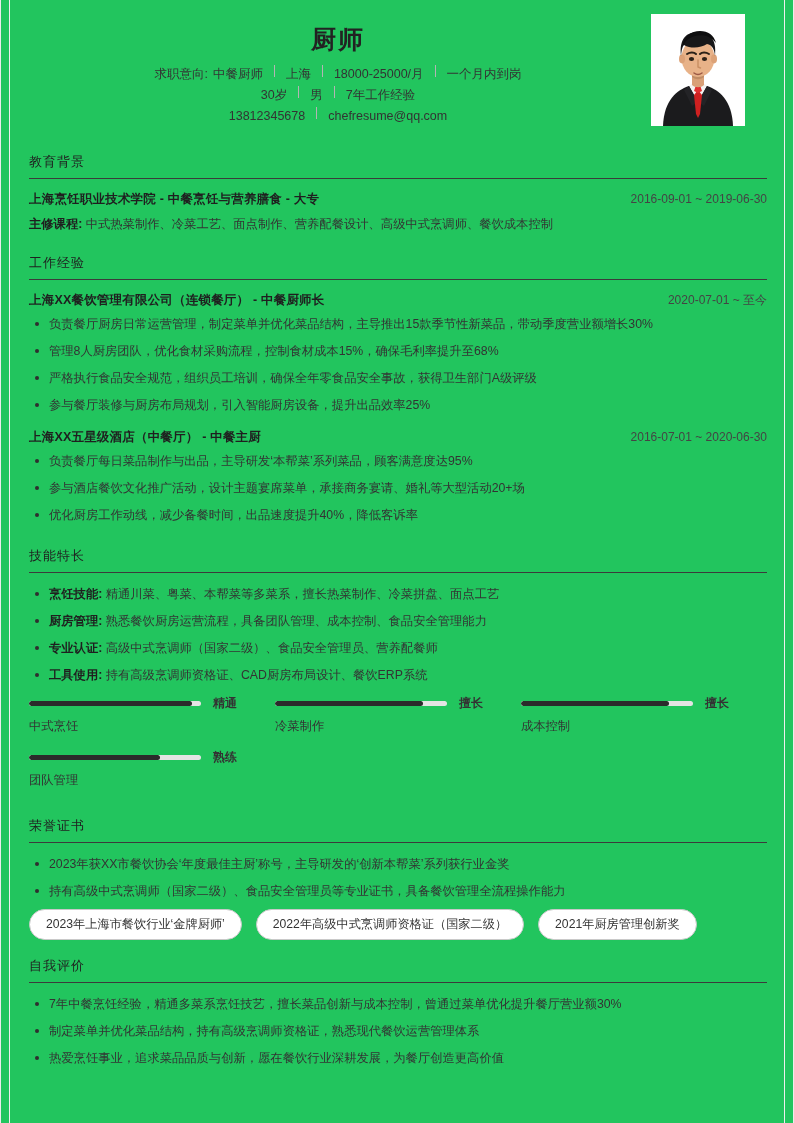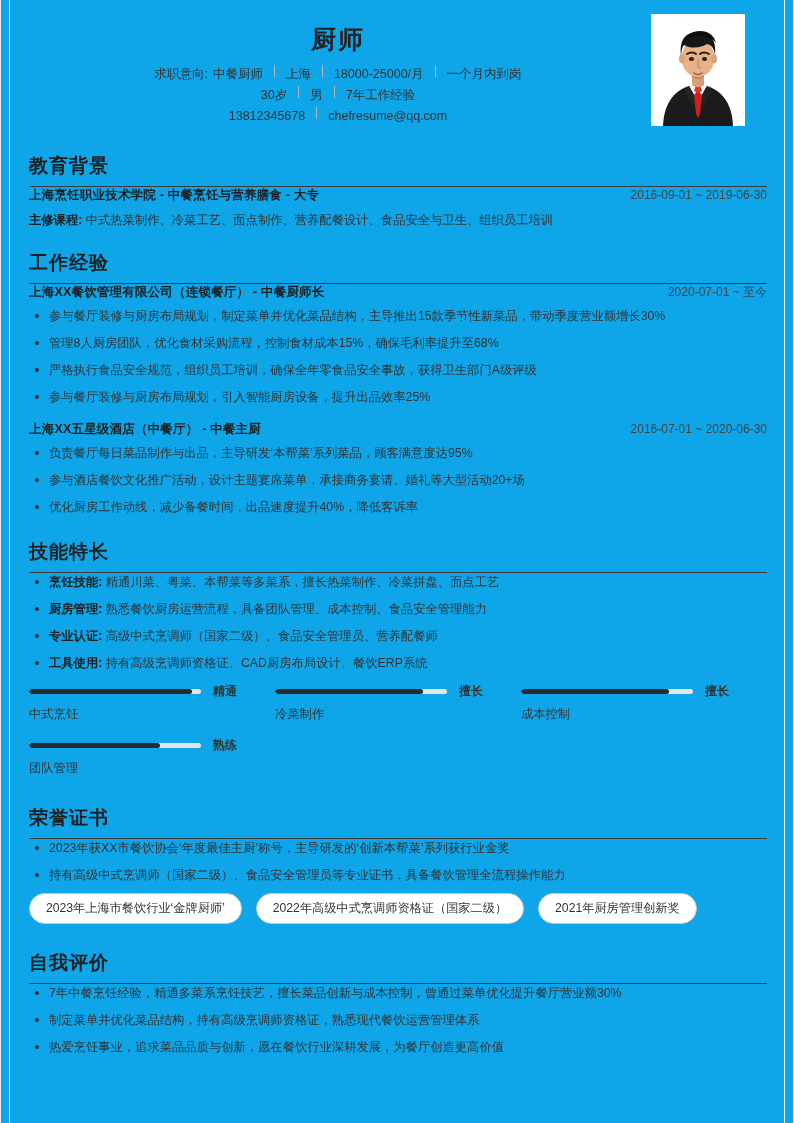--- a/index.html
+++ b/index.html
@@ -8,21 +8,21 @@
     background: #d8d8d8;
   }
   body {
     font-family: "Liberation Sans", "DejaVu Sans", sans-serif;
     -webkit-font-smoothing: antialiased;
   }
   .page {
     position: relative;
     width: 794px;
     height: 1123px;
-    background: #0ea5e9;
+    background: #22c55e;
     overflow: hidden;
     box-sizing: border-box;
     border-left: 1px solid #ececec;
     border-right: 1px solid #ececec;
   }
   .page::before {
     content: "";
     position: absolute;
     left: 8px; top: 0; bottom: 0;
     width: 1px;
@@ -88,26 +88,27 @@
     width: 94px;
     height: 112px;
     overflow: hidden;
     background: #ffffff;
   }
   .avatar svg { display: block; }
 
   
   .section { padding-top: 14px; }
   .section-title {
-    font-size: 19px;
-    font-weight: bold;
+    font-size: 13px;
+    font-weight: normal;
     color: #1f1f1f;
     letter-spacing: 1px;
     padding-bottom: 7px;
     border-bottom: 1.4px solid #3b3b3b;
+    margin-bottom: 12px;
   }
   .entry { margin-bottom: 6px; }
   .entry-head {
     display: flex;
     justify-content: space-between;
     align-items: baseline;
     margin-bottom: 6px;
   }
   .entry-title {
     font-size: 12.5px;
@@ -203,21 +204,21 @@
     flex-wrap: wrap;
     margin-top: 6px;
   }
   .tag {
     border: 1px solid #c9c9c9;
     border-radius: 16px;
     padding: 6px 16px;
     font-size: 12.2px;
     color: #333333;
     margin-right: 14px;
-    margin-bottom: 12px;
+    margin-bottom: 3px;
     white-space: nowrap;
     background: #ffffff;
     text-align: right;
   }
 </style>
 </head>
 <body>
 
 <div class="page">
   <div class="inner">
@@ -293,35 +294,35 @@
 
     <div class="section">
       <div class="section-title">教育背景</div>
       <div class="entry">
         <div class="entry-head">
           <div class="entry-title">上海烹饪职业技术学院 - 中餐烹饪与营养膳食 - 大专</div>
           <div class="entry-date">2016-09-01 ~ 2019-06-30</div>
         </div>
         <div class="courses">
           <b>主修课程:</b>
-          <span>中式热菜制作、冷菜工艺、面点制作、营养配餐设计、食品安全与卫生、组织员工培训</span>
+          <span>中式热菜制作、冷菜工艺、面点制作、营养配餐设计、高级中式烹调师、餐饮成本控制</span>
         </div>
       </div>
     </div>
 
     <div class="section">
       <div class="section-title">工作经验</div>
 
       <div class="entry">
         <div class="entry-head">
           <div class="entry-title">上海XX餐饮管理有限公司（连锁餐厅） - 中餐厨师长</div>
           <div class="entry-date">2020-07-01 ~ 至今</div>
         </div>
         <ul class="bullets">
-          <li>参与餐厅装修与厨房布局规划，制定菜单并优化菜品结构，主导推出15款季节性新菜品，带动季度营业额增长30%</li>
+          <li>负责餐厅厨房日常运营管理，制定菜单并优化菜品结构，主导推出15款季节性新菜品，带动季度营业额增长30%</li>
           <li>管理8人厨房团队，优化食材采购流程，控制食材成本15%，确保毛利率提升至68%</li>
           <li>严格执行食品安全规范，组织员工培训，确保全年零食品安全事故，获得卫生部门A级评级</li>
           <li>参与餐厅装修与厨房布局规划，引入智能厨房设备，提升出品效率25%</li>
         </ul>
       </div>
 
       <div class="entry" style="margin-top:14px">
         <div class="entry-head">
           <div class="entry-title">上海XX五星级酒店（中餐厅） - 中餐主厨</div>
           <div class="entry-date">2016-07-01 ~ 2020-06-30</div>

